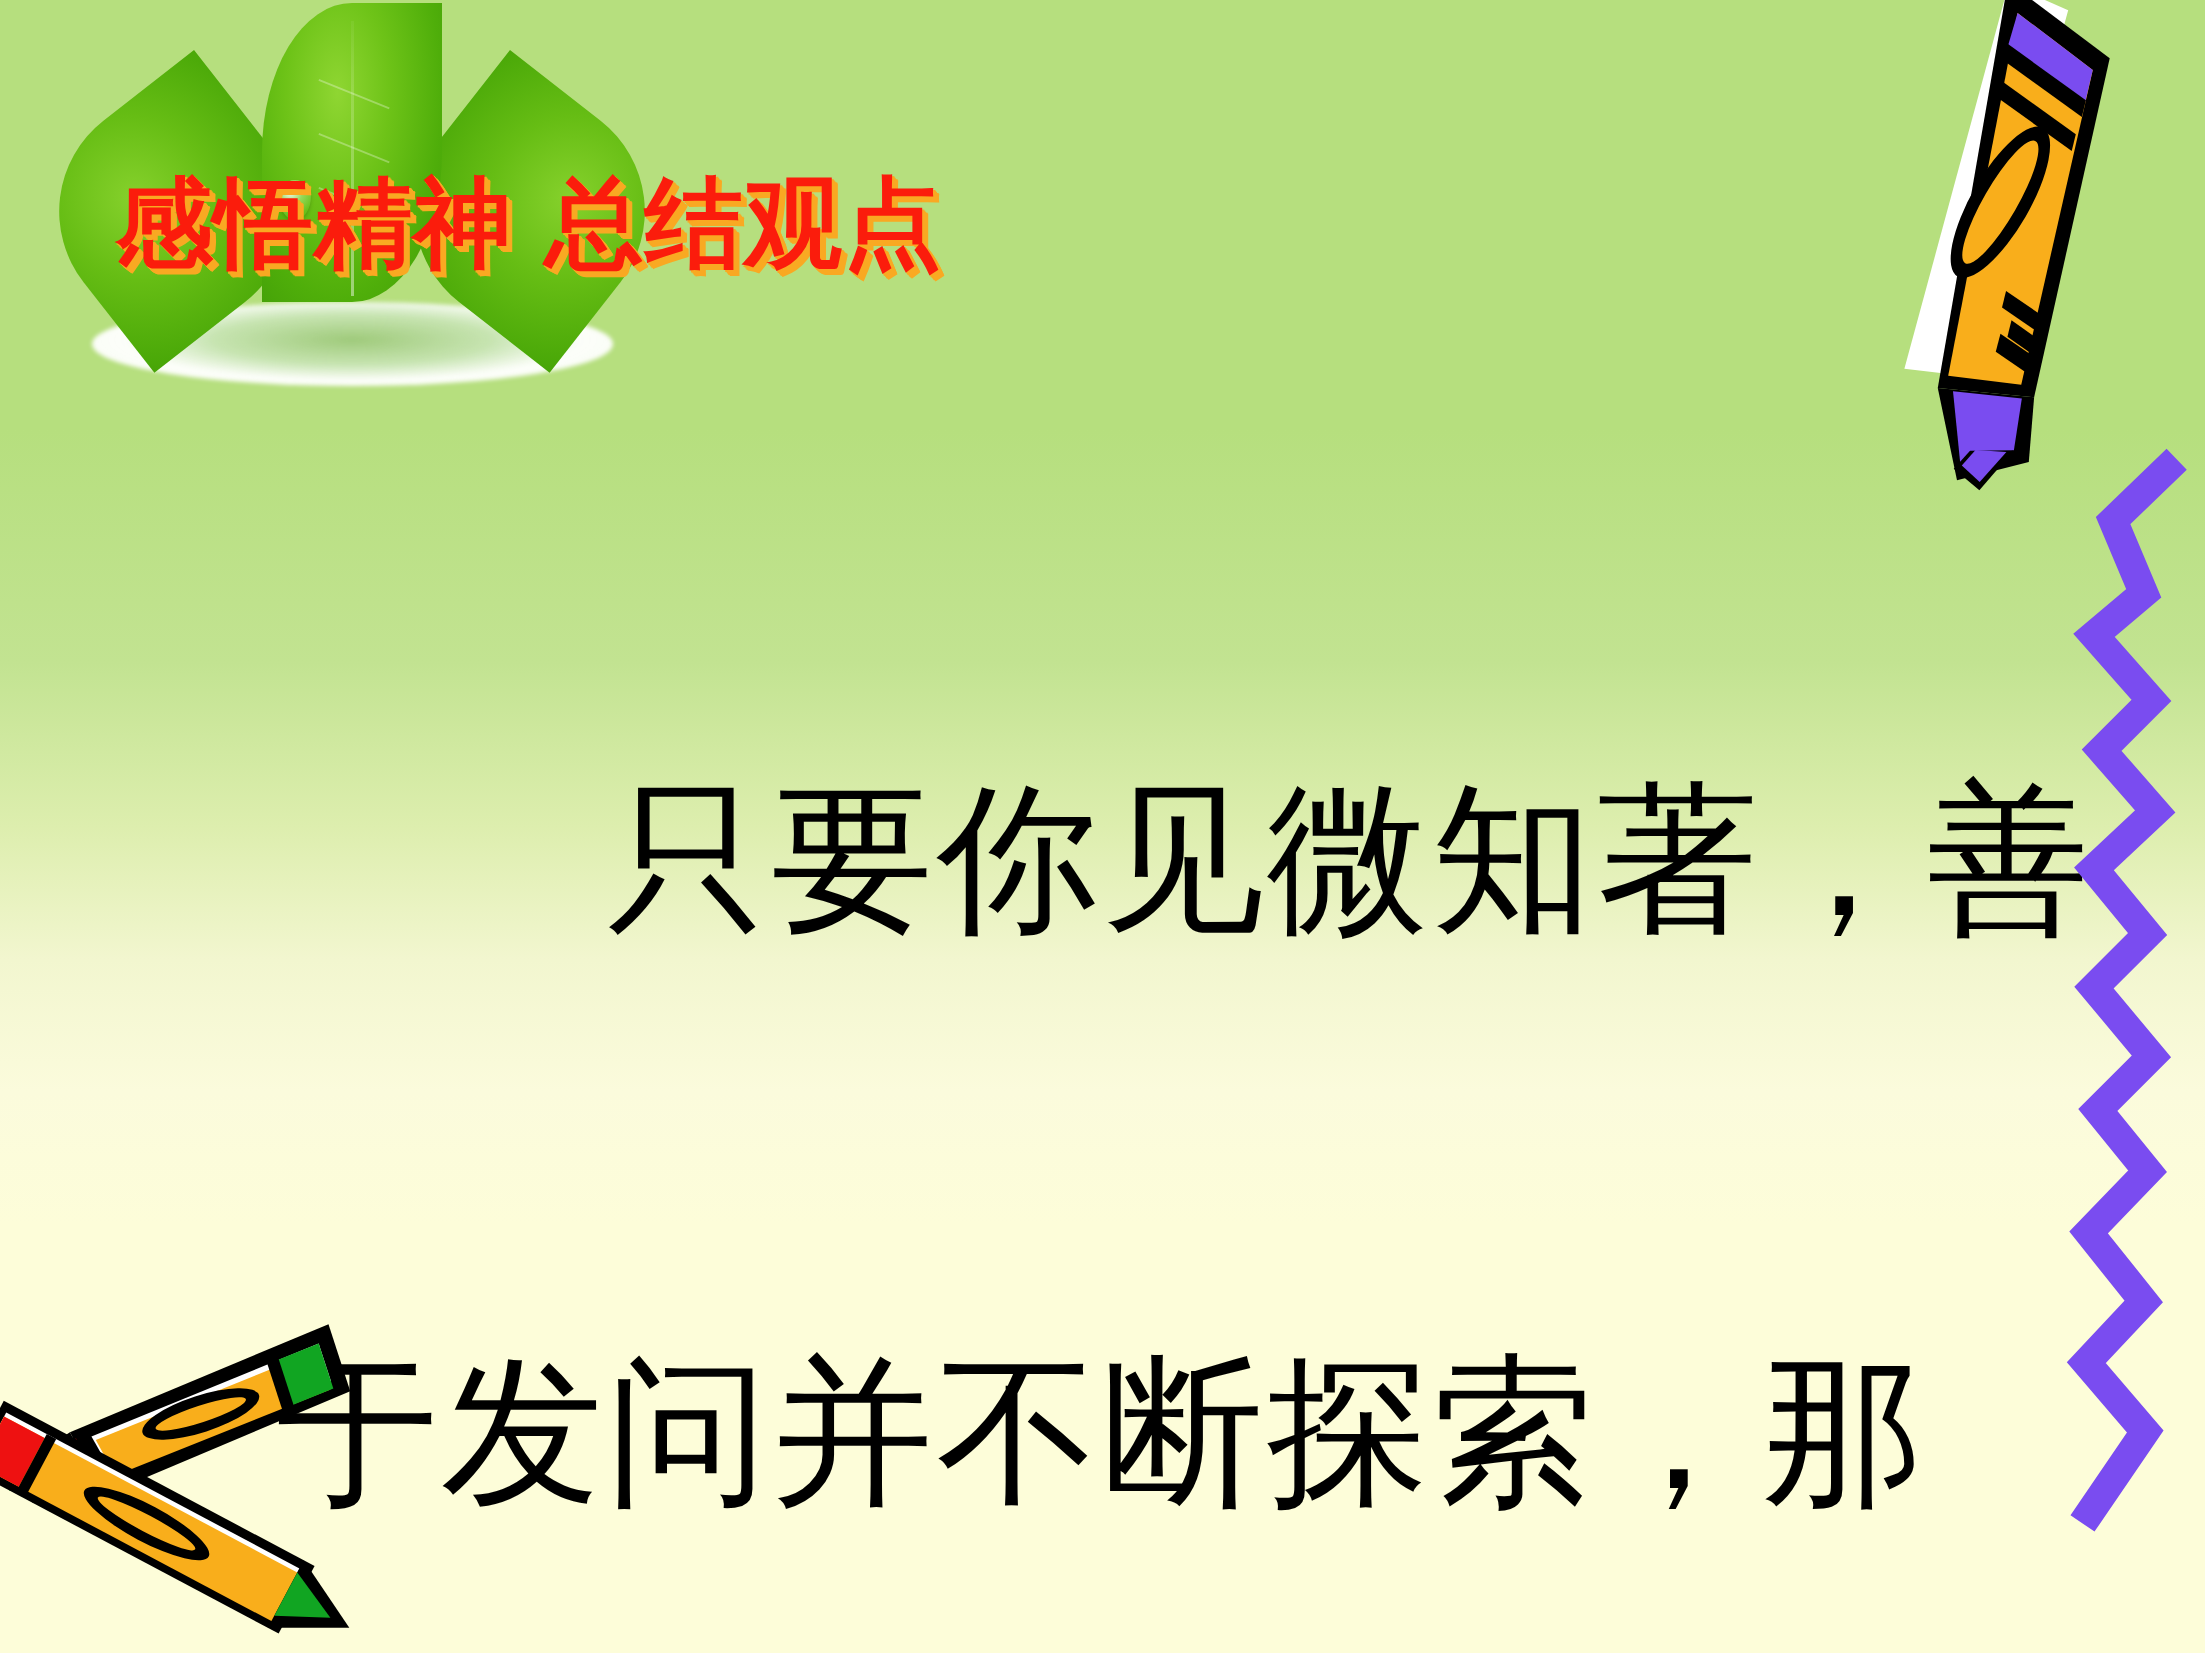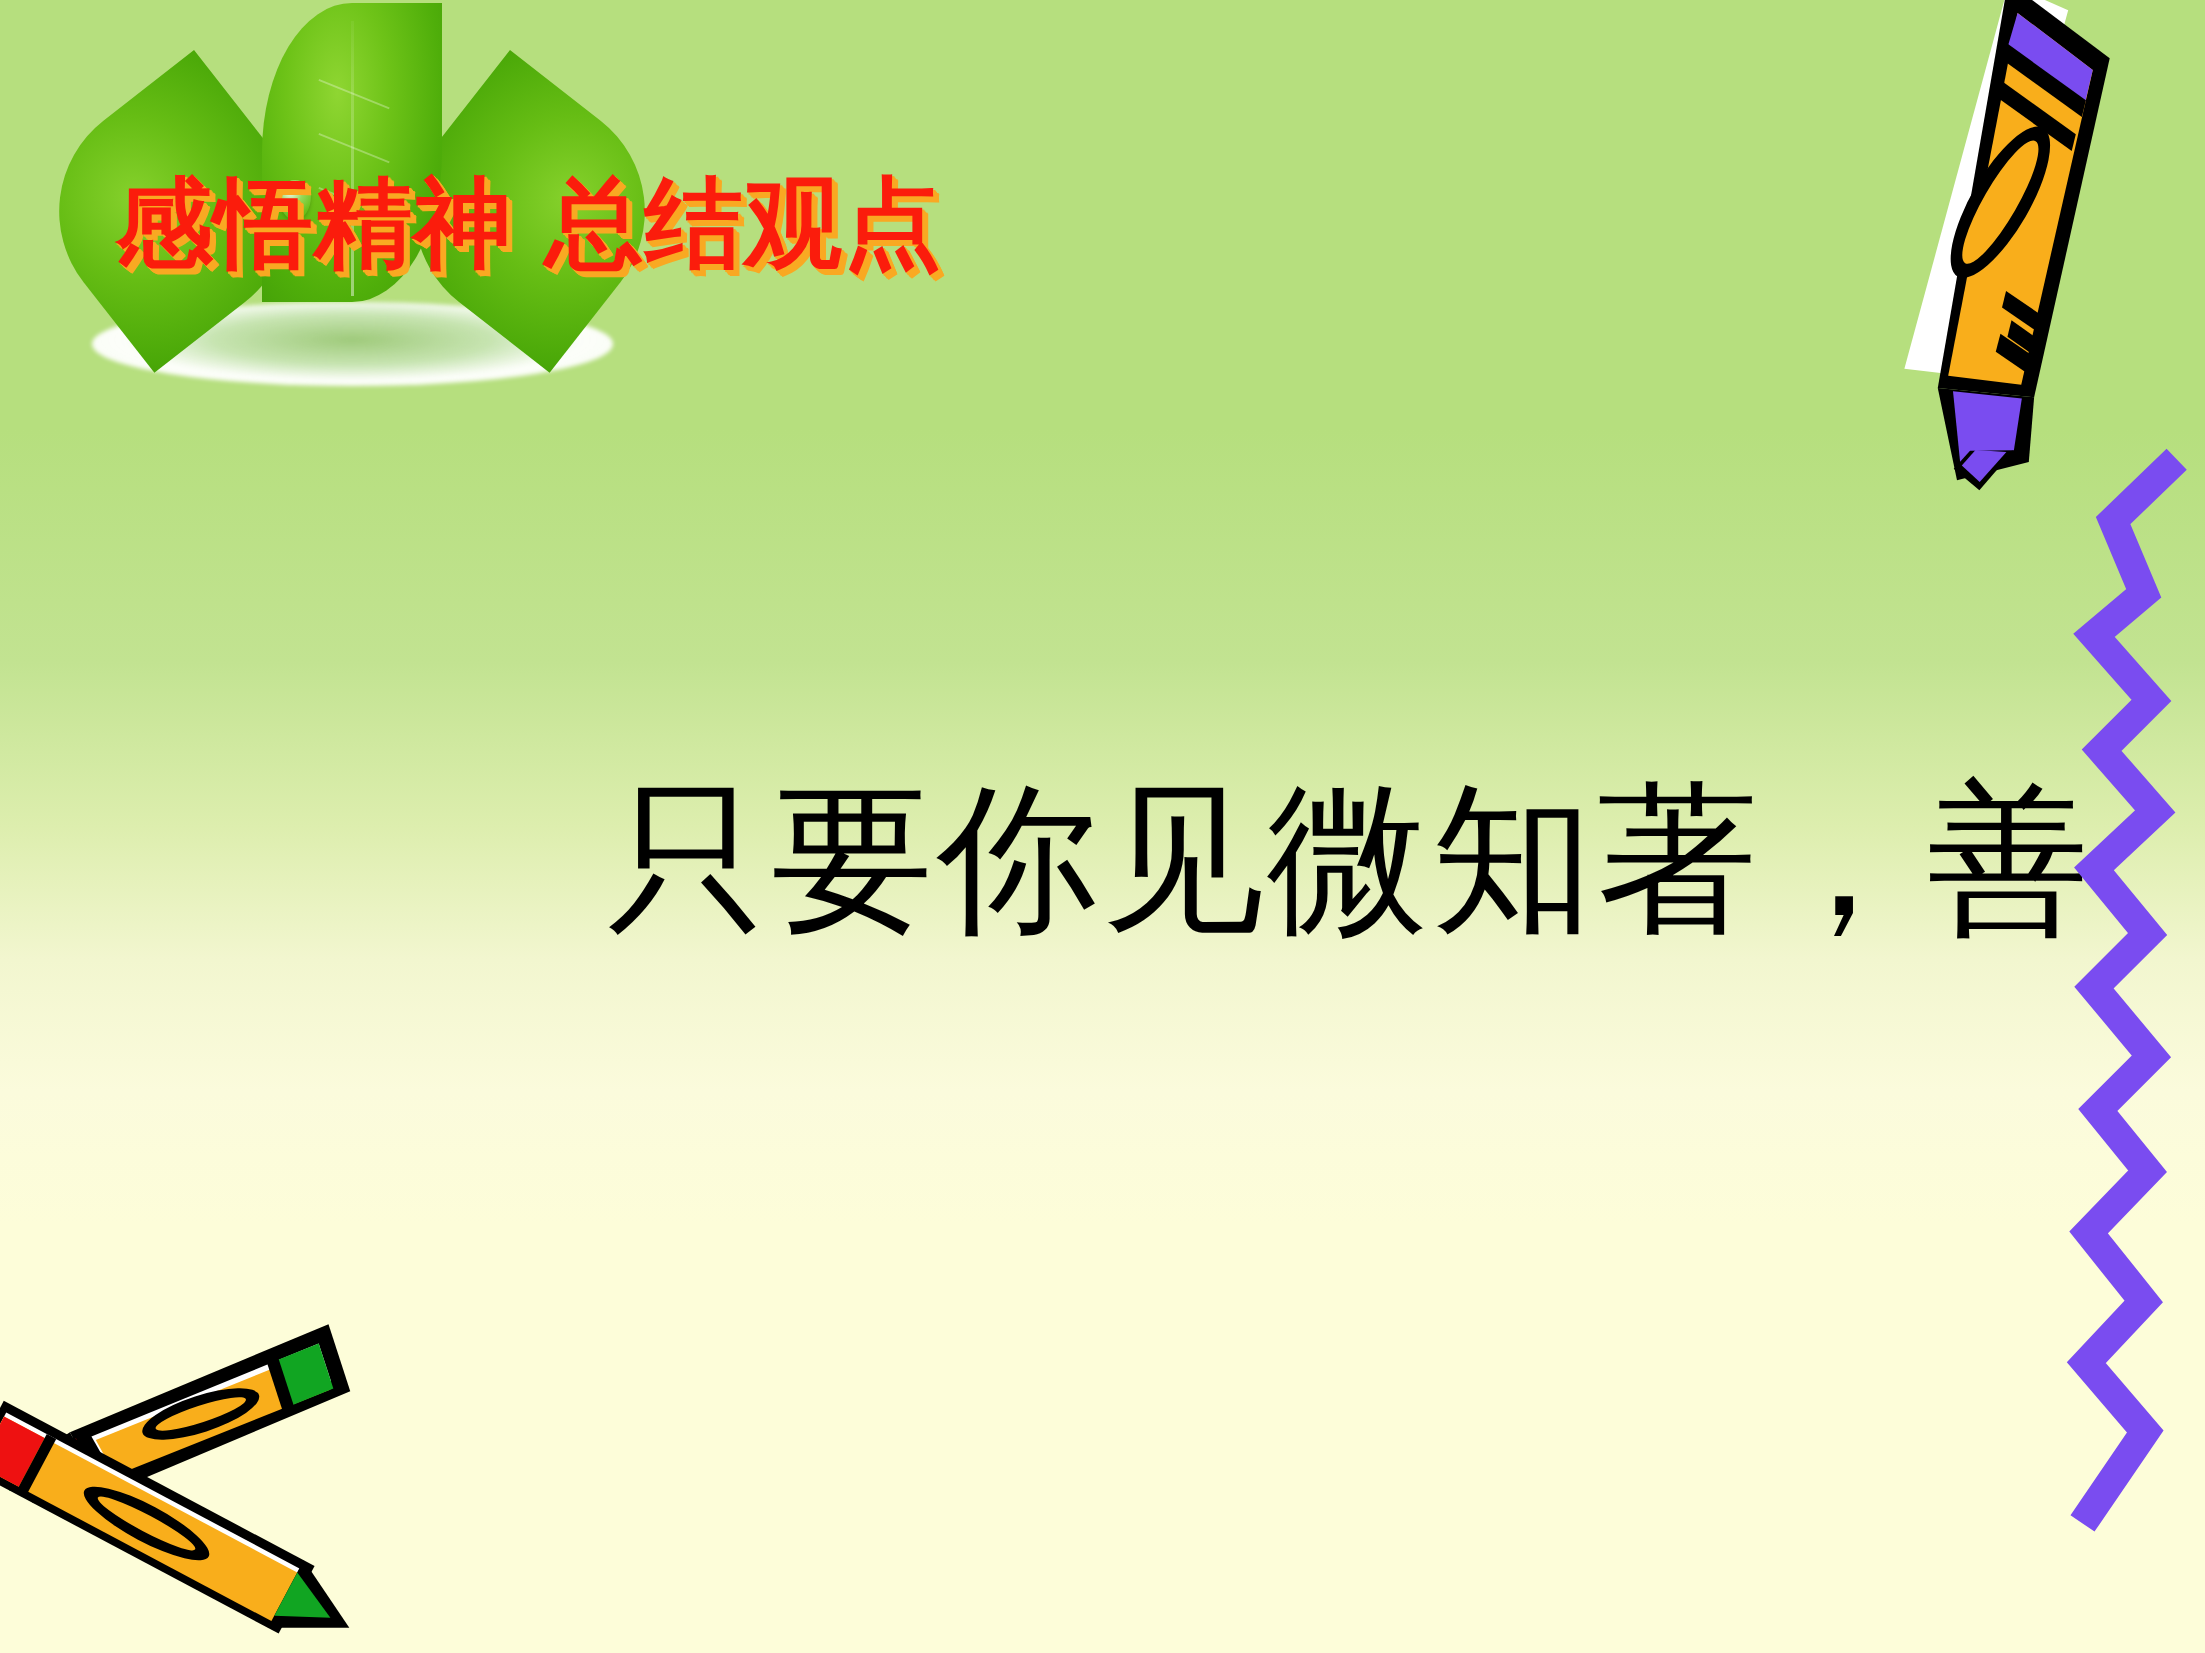--- a/index.html
+++ b/index.html
@@ -203,20 +203,21 @@
         <div class="leaf-vein v-c"></div>
       </div>
     </div>
     <div class="leaf-droplet"></div>
   </div>
 
   <div class="slide-title"><span>感悟精神</span><span class="title-gap"></span><span>总结观点</span></div>
 
   <div class="body-text">
     <span class="body-line">　　只要你见微知著，善</span>
+    <span class="body-line">于发问并不断探索，那</span>
     
     
     
   </div>
 
   <div class="abs" style="left:1784px; top:-31px; width:429px; height:551px;">
     <svg width="429" height="551" viewBox="0 0 560 720" xmlns="http://www.w3.org/2000/svg">
 
       <g transform="rotate(24 280 320)">
 

